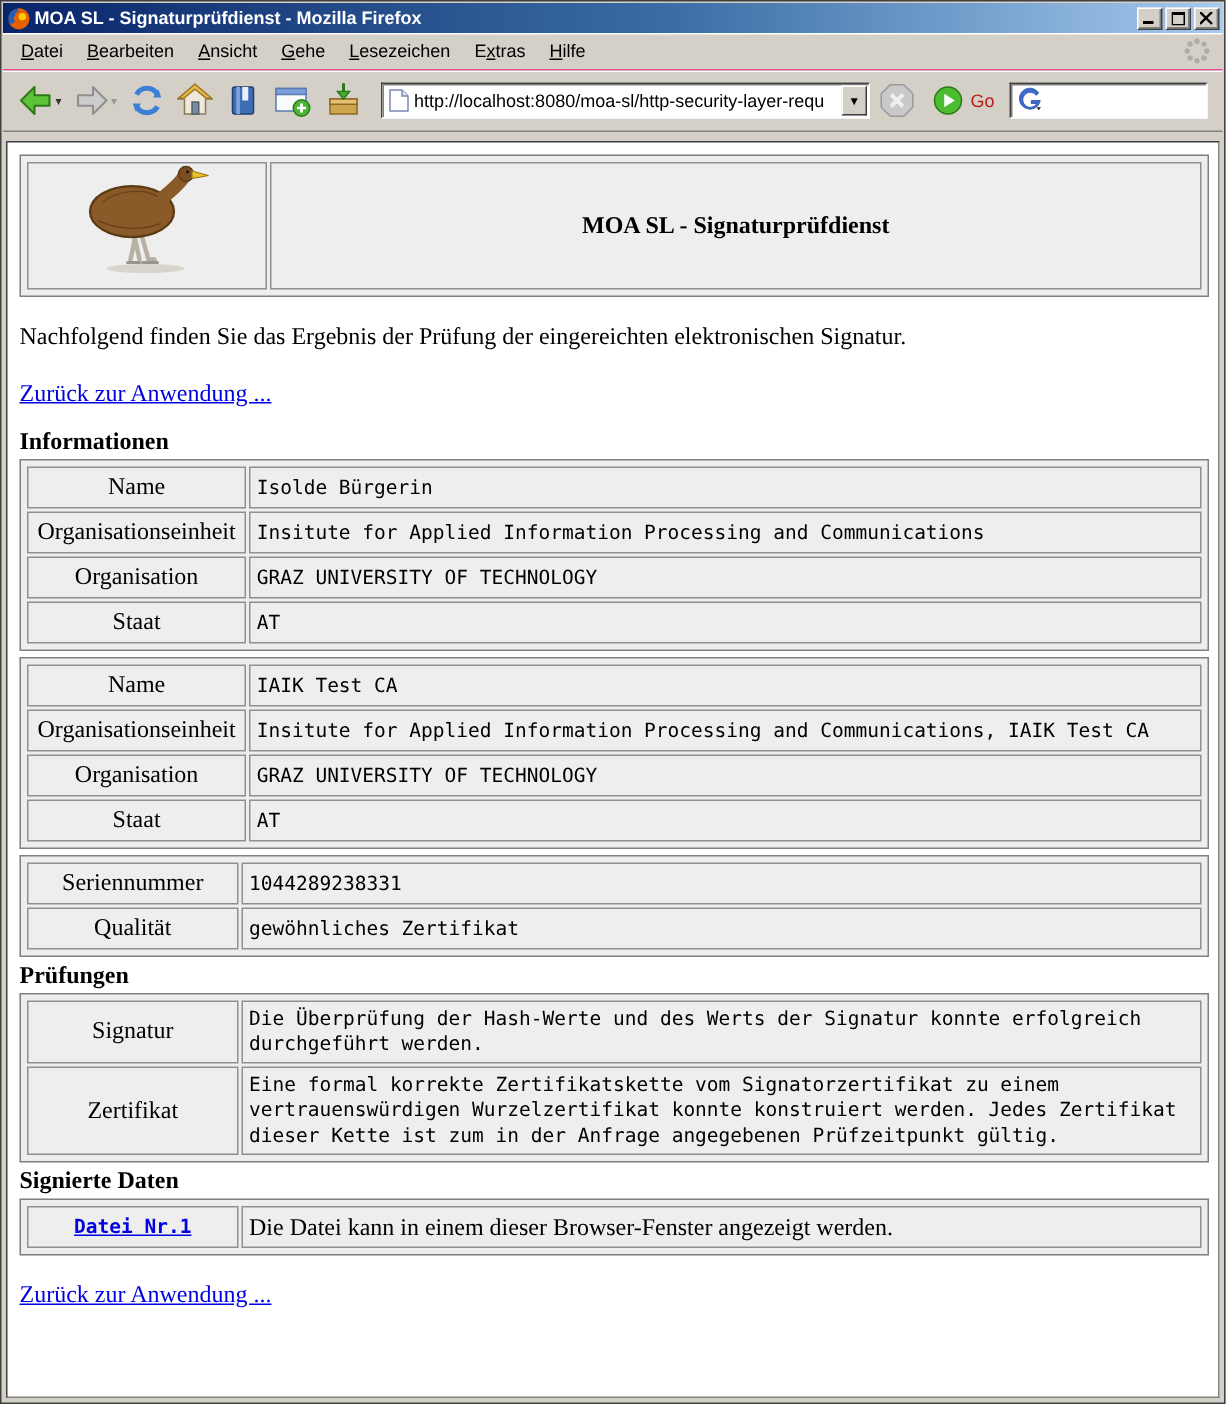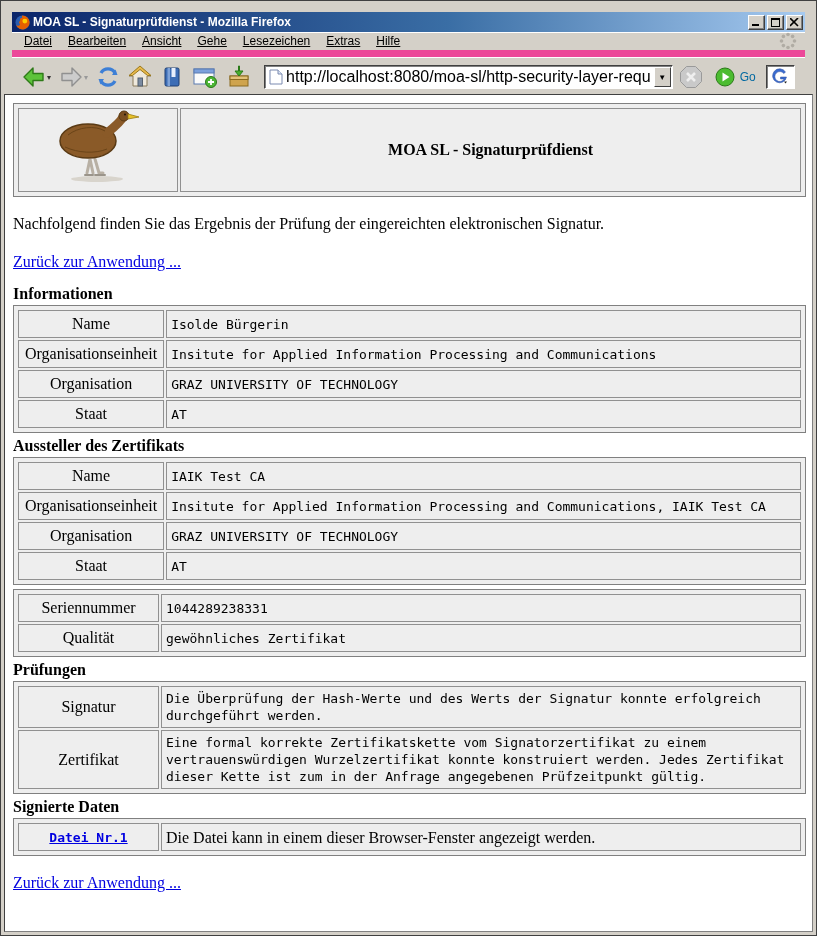--- a/index.html
+++ b/index.html
@@ -1,55 +1,55 @@
 <!DOCTYPE html>
 <html><head>
 <meta charset="utf-8">
 <style>
   * { box-sizing: border-box; margin: 0; padding: 0; }
   html,body { width:817px; height:936px; overflow:hidden; }
   body { font-family: "Liberation Sans", sans-serif; background:#d4d0c8; }
 
   .window { position:absolute; top:0; left:0; width:817px; height:936px;
-            background:#d4d0c8; border:1px solid #404040; padding:11px; }
+            background:#d4d0c8; border:1px solid #404040; padding:1px; }
 
   
   .titlebar { height:20px; background:linear-gradient(to right,#0a246a,#3a6ea5 55%,#a6caf0);
               display:flex; align-items:center; padding:0 2px; }
   .titlebar .fx-icon { width:15px; height:15px; margin:0 3px 0 1px; flex:none; }
   .titlebar .title-text { color:#fff; font-weight:bold; font-size:12px; letter-spacing:0;
               flex:1; white-space:nowrap; overflow:hidden; }
   .win-btns { display:flex; gap:2px; }
   .win-btn { width:17px; height:15px; background:#d4d0c8; border:1px solid;
              border-color:#fff #404040 #404040 #fff; box-shadow:inset -1px -1px 0 #808080;
              display:flex; align-items:center; justify-content:center; }
   .win-btn svg { display:block; }
 
   
   .menubar { height:25px; background:#d4d0c8; display:flex; align-items:center;
-             border-bottom:7px solid #ec4899; box-shadow:0 1px 0 #ffffff inset; padding:0 4px;text-decoration:underline; }
+             border-bottom:1px solid #ec4899; box-shadow:0 1px 0 #ffffff inset; padding:0 4px; }
   .menu-item { font-size:12px; color:#000; padding:4px 8px; cursor:default; }
   .menu-item .u { text-decoration:underline; }
   .throbber { margin-left:auto; margin-right:4px; }
 
   
   .toolbar { height:41px; background:#d4d0c8; border-bottom:1px solid #808080;
              box-shadow:0 1px 0 #ffffff inset; display:flex; align-items:center; padding:0 8px; gap:4px; }
   .tb-btn { display:flex; align-items:center; justify-content:center; padding:2px; }
   .caret { font-size:8px; color:#333; margin-left:1px; }
   .caret.dis { color:#999; }
   .urlbox { flex:1; height:24px; background:#fff; border:1px solid;
             border-color:#404040 #fff #fff #404040; box-shadow:inset 1px 1px 0 #808080;
             display:flex; align-items:center; padding-left:4px; margin-left:6px; }
-  .urlbox .url-text { flex:1; font-size:16px; color:#000; white-space:nowrap; overflow:hidden; padding:0 3px; }
+  .urlbox .url-text { flex:1; font-size:12px; color:#000; white-space:nowrap; overflow:hidden; padding:0 3px; }
   .url-drop { width:17px; height:20px; background:#d4d0c8; border:1px solid;
               border-color:#fff #404040 #404040 #fff; display:flex; align-items:center; justify-content:center;
               font-size:8px; color:#000; flex:none; margin-right:1px; }
   .go-wrap { display:flex; align-items:center; gap:5px; margin:0 6px; }
-  .go-label { font-size:12px; color:#0369a1; }
+  .go-label { font-size:12px; color:#b91c1c; }
   .searchbox { width:132px; height:24px; background:#fff; border:1px solid;
                border-color:#404040 #fff #fff #404040; box-shadow:inset 1px 1px 0 #808080;
                display:flex; align-items:center; padding-left:4px; margin-right:2px; }
 
   
   .content { position:absolute; top:93px; left:3px; right:3px; bottom:3px;
              background:#fff; border:1px solid; border-color:#404040 #808080 #808080 #404040;
              padding:8px 6px 8px 8px; overflow:hidden;
              font-family:"Liberation Serif", serif; font-size:16px; color:#000; }
 
@@ -253,21 +253,20 @@
               <td class="val">GRAZ UNIVERSITY OF TECHNOLOGY</td>
             </tr>
         <tr>
               <td class="lbl">Staat</td>
               <td class="val">AT</td>
             </tr>
       </tbody>
         </table>
     </div>
 
-    <h4 class="sec-title">Aussteller des Zertifikats</h4>
     <div class="tbl">
       <table>
         <tbody>
             <tr>
               <td class="lbl">Name</td>
               <td class="val">IAIK Test CA</td>
             </tr>
         <tr>
               <td class="lbl">Organisationseinheit</td>
               <td class="val">Insitute for Applied Information Processing and Communications, IAIK Test CA</td>

